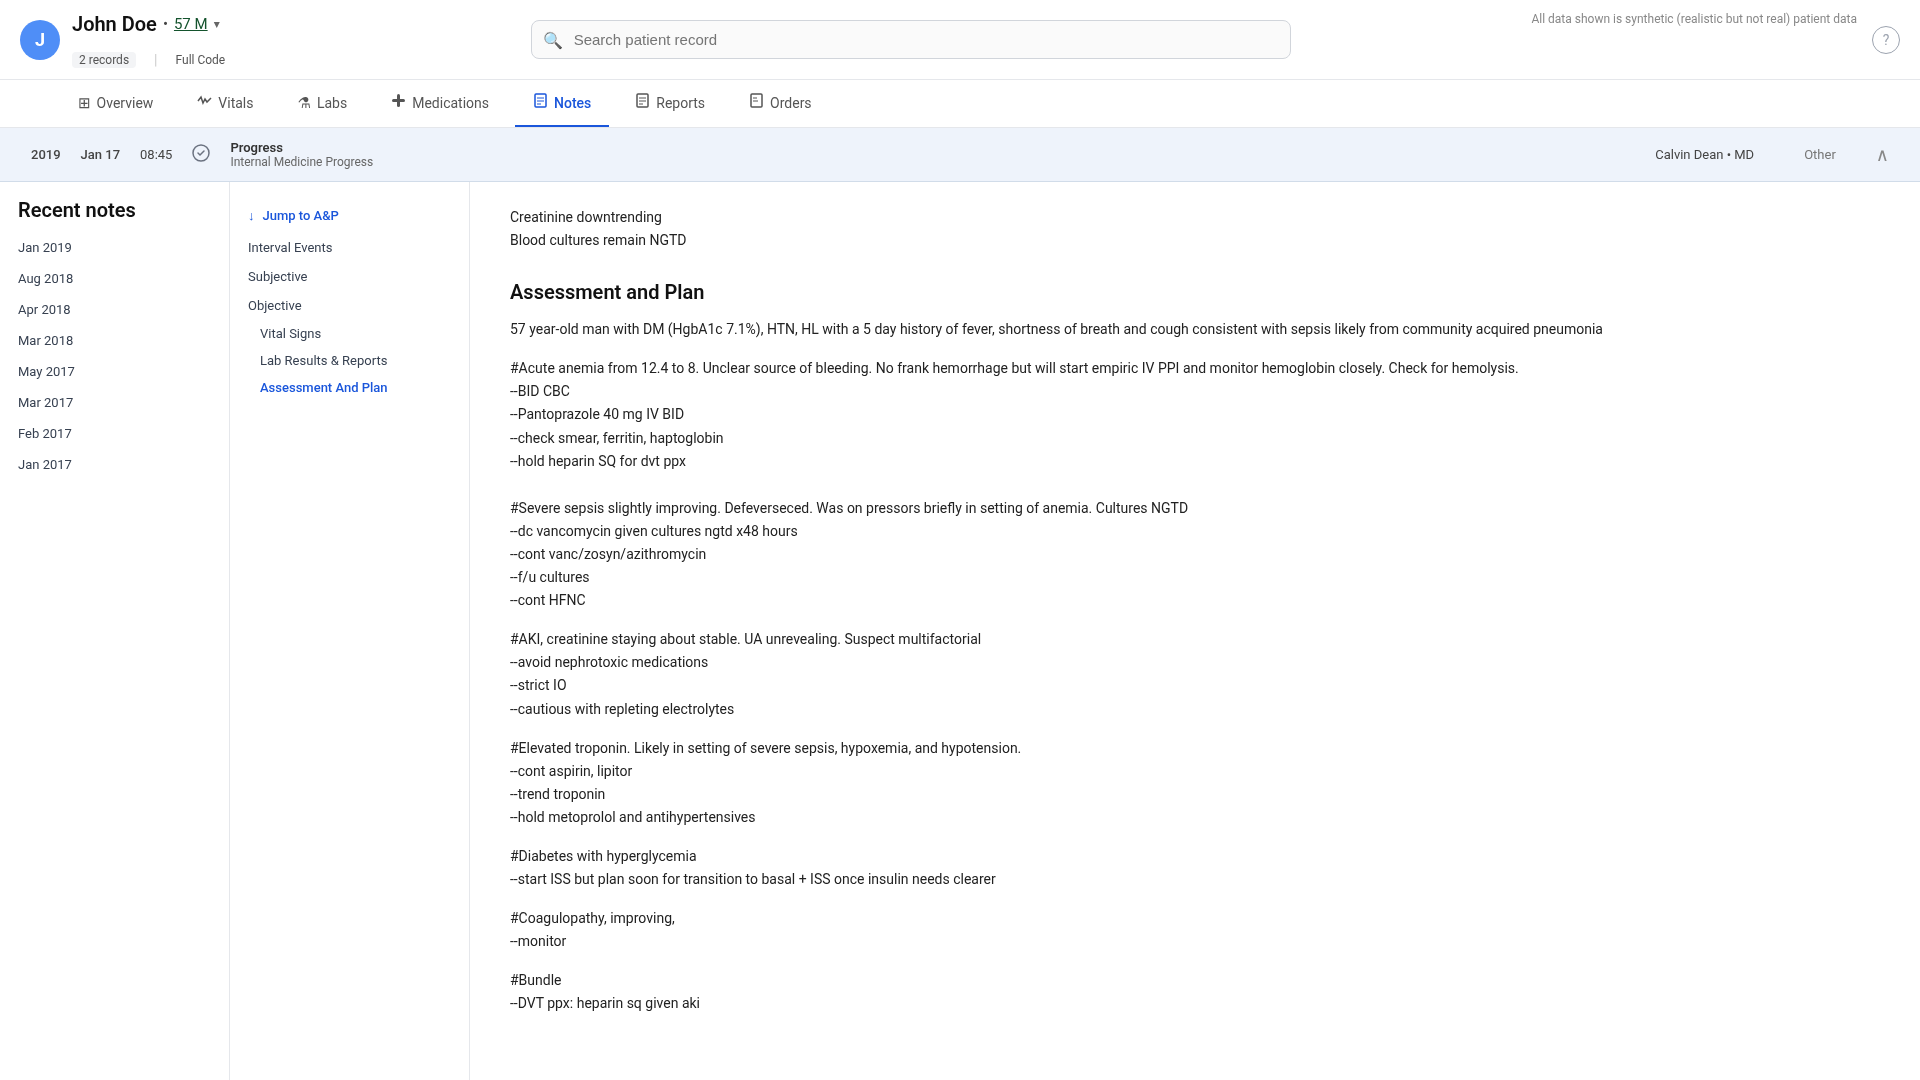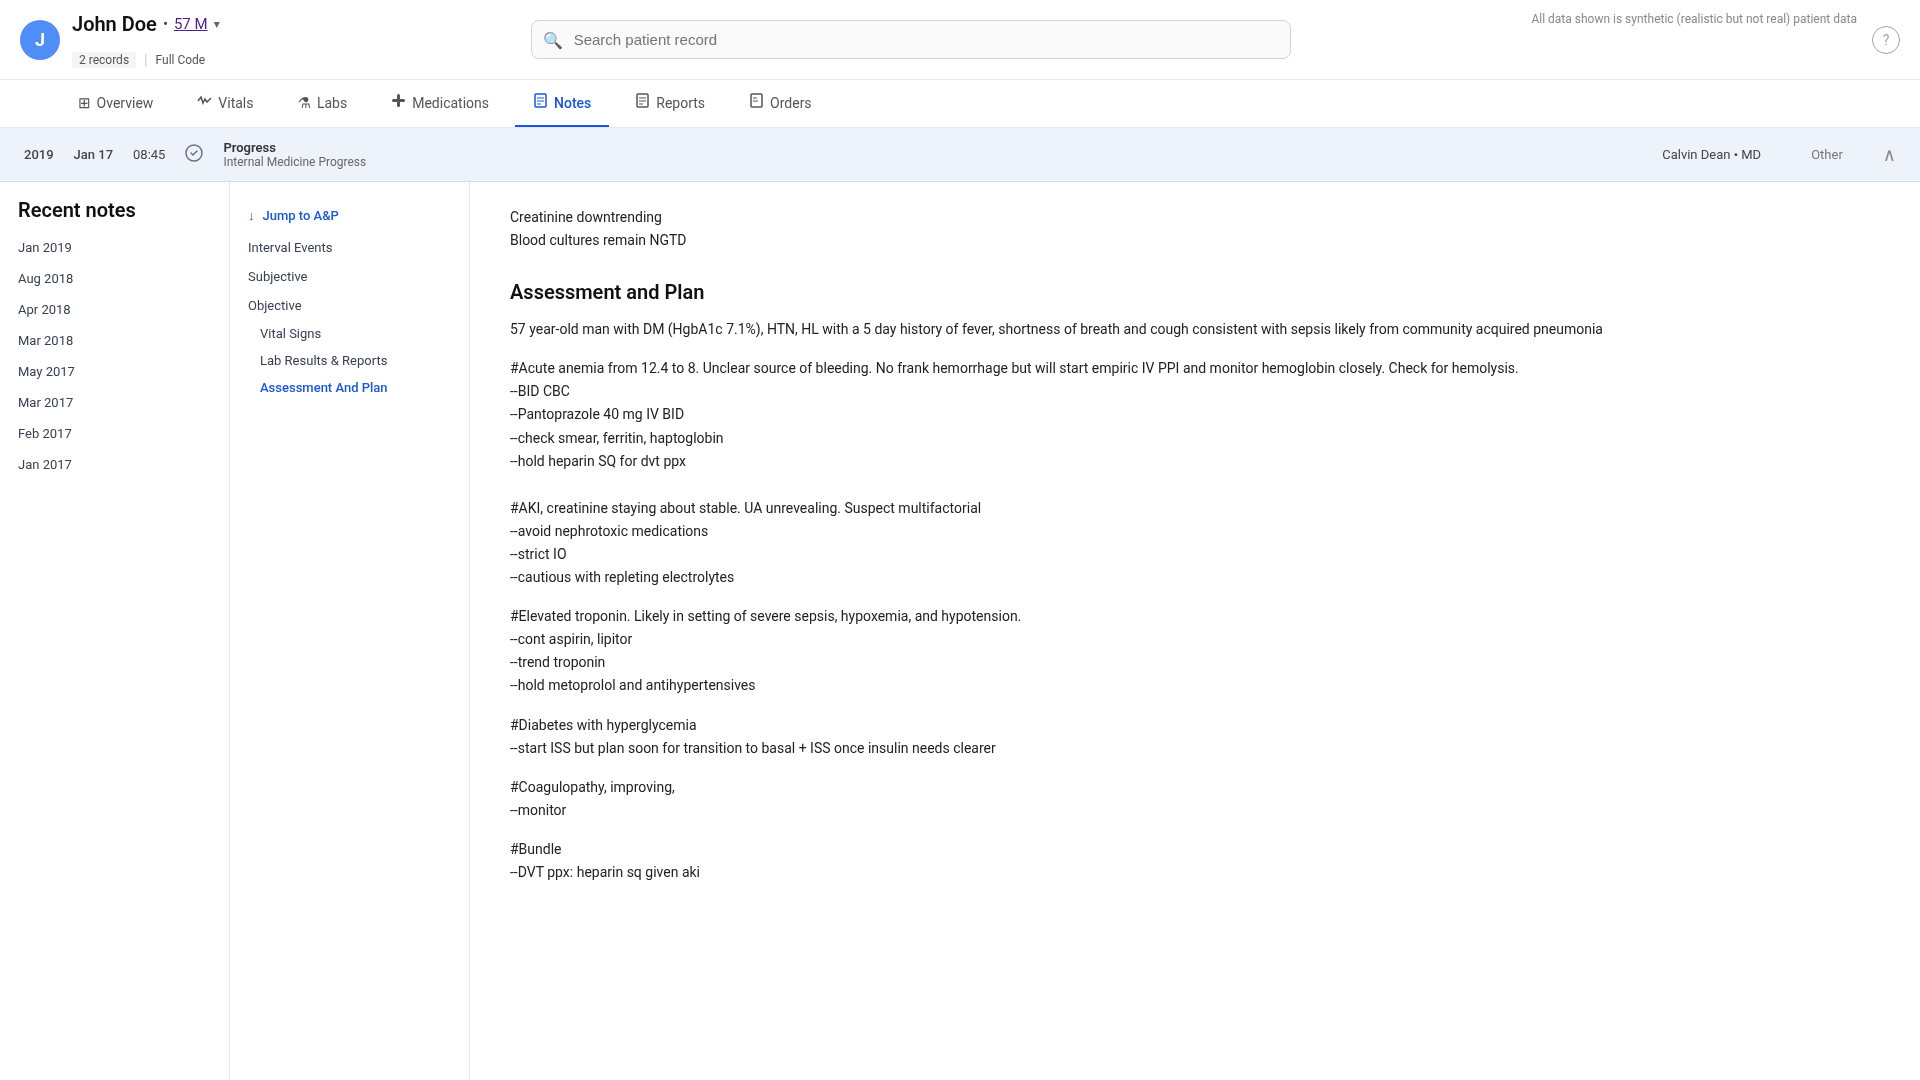--- a/index.html
+++ b/index.html
@@ -28,21 +28,21 @@
       color: white; font-size: 18px; font-weight: bold;
     }
     .patient-name-row {
       display: flex; align-items: center; gap: 6px;
     }
     .patient-name {
       font-size: 20px; font-weight: 600; color: #111;
     }
     .dropdown-icon { color: #666; font-size: 12px; cursor: pointer; }
     .patient-meta {
-      display: flex; align-items: center; gap: 8px; margin-top: 16px;
+      display: flex; align-items: center; gap: 18px; margin-top: 16px;
     }
     .records-badge {
       font-size: 12px; color: #555; background: #f3f4f6; border-radius: 4px; padding: 1px 7px;
     }
     .code-badge {
       font-size: 12px; color: #555;
     }
     .search-bar {
       flex: 1;
       max-width: 760px;
@@ -100,21 +100,21 @@
       color: #1a56db;
       border-bottom: 2px solid #1a56db;
       font-weight: 500;
     }
     .nav-tab-icon { font-size: 15px; }
 
     
     .note-header-bar {
       display: flex;
       align-items: center;
-      padding: 10px 24px;
+      padding: 10px 31px;
       background: #eef3fb;
       border-bottom: 1px solid #d1dce9;
       gap: 20px;
       min-height: 54px;
     }
     .note-header-date { font-size: 13px; color: #444; font-weight: 500; }
     .note-header-time { font-size: 13px; color: #444; }
     .note-type-icon { color: #6b7280; font-size: 15px; }
     .note-title-block {}
     .note-progress { font-size: 13px; font-weight: 600; color: #333; }
@@ -202,21 +202,21 @@
 </head>
 <body>
 
 <div class="top-bar">
   <div class="patient-info">
     <div class="avatar">J</div>
     <div>
       <div class="patient-name-row">
         <span class="patient-name">John Doe</span>
         <span style="font-size:15px;color:#444;">•</span>
-        <span style="font-size:15px;color:#4c1d95;text-decoration:underline;">57 M</span>
+        <span style="font-size:15px;color:#14532d;text-decoration:underline;">57 M</span>
         <span class="dropdown-icon">▾</span>
       </div>
       <div class="patient-meta">
         <span class="records-badge">2 records</span>
         <span style="color:#ccc;">|</span>
         <span class="code-badge">Full Code</span>
       </div>
     </div>
   </div>
 
@@ -346,20 +346,25 @@
     </div>
 
     <div class="content-section">
       <div class="content-title">Assessment and Plan</div>
       <div class="content-text" style="margin-bottom:16px;">57 year-old man with DM (HgbA1c 7.1%), HTN, HL with a 5 day history of fever, shortness of breath and cough consistent with sepsis likely from community acquired pneumonia</div>
       <div class="content-text" style="margin-bottom:24px;">#Acute anemia from 12.4 to 8. Unclear source of bleeding. No frank hemorrhage but will start empiric IV PPI and monitor hemoglobin closely. Check for hemolysis.
 --BID CBC
 --Pantoprazole 40 mg IV BID
 --check smear, ferritin, haptoglobin
 --hold heparin SQ for dvt ppx</div>
+      <div class="content-text" style="margin-bottom:16px;">#Severe sepsis slightly improving. Defeverseced. Was on pressors briefly in setting of anemia. Cultures NGTD
+--dc vancomycin given cultures ngtd x48 hours
+--cont vanc/zosyn/azithromycin
+--f/u cultures
+--cont HFNC</div>
       <div class="content-text" style="margin-bottom:16px;">#AKI, creatinine staying about stable. UA unrevealing. Suspect multifactorial
 --avoid nephrotoxic medications
 --strict IO
 --cautious with repleting electrolytes</div>
       <div class="content-text" style="margin-bottom:16px;">#Elevated troponin. Likely in setting of severe sepsis, hypoxemia, and hypotension.
 --cont aspirin, lipitor
 --trend troponin
 --hold metoprolol and antihypertensives</div>
       <div class="content-text" style="margin-bottom:16px;">#Diabetes with hyperglycemia
 --start ISS but plan soon for transition to basal + ISS once insulin needs clearer</div>

